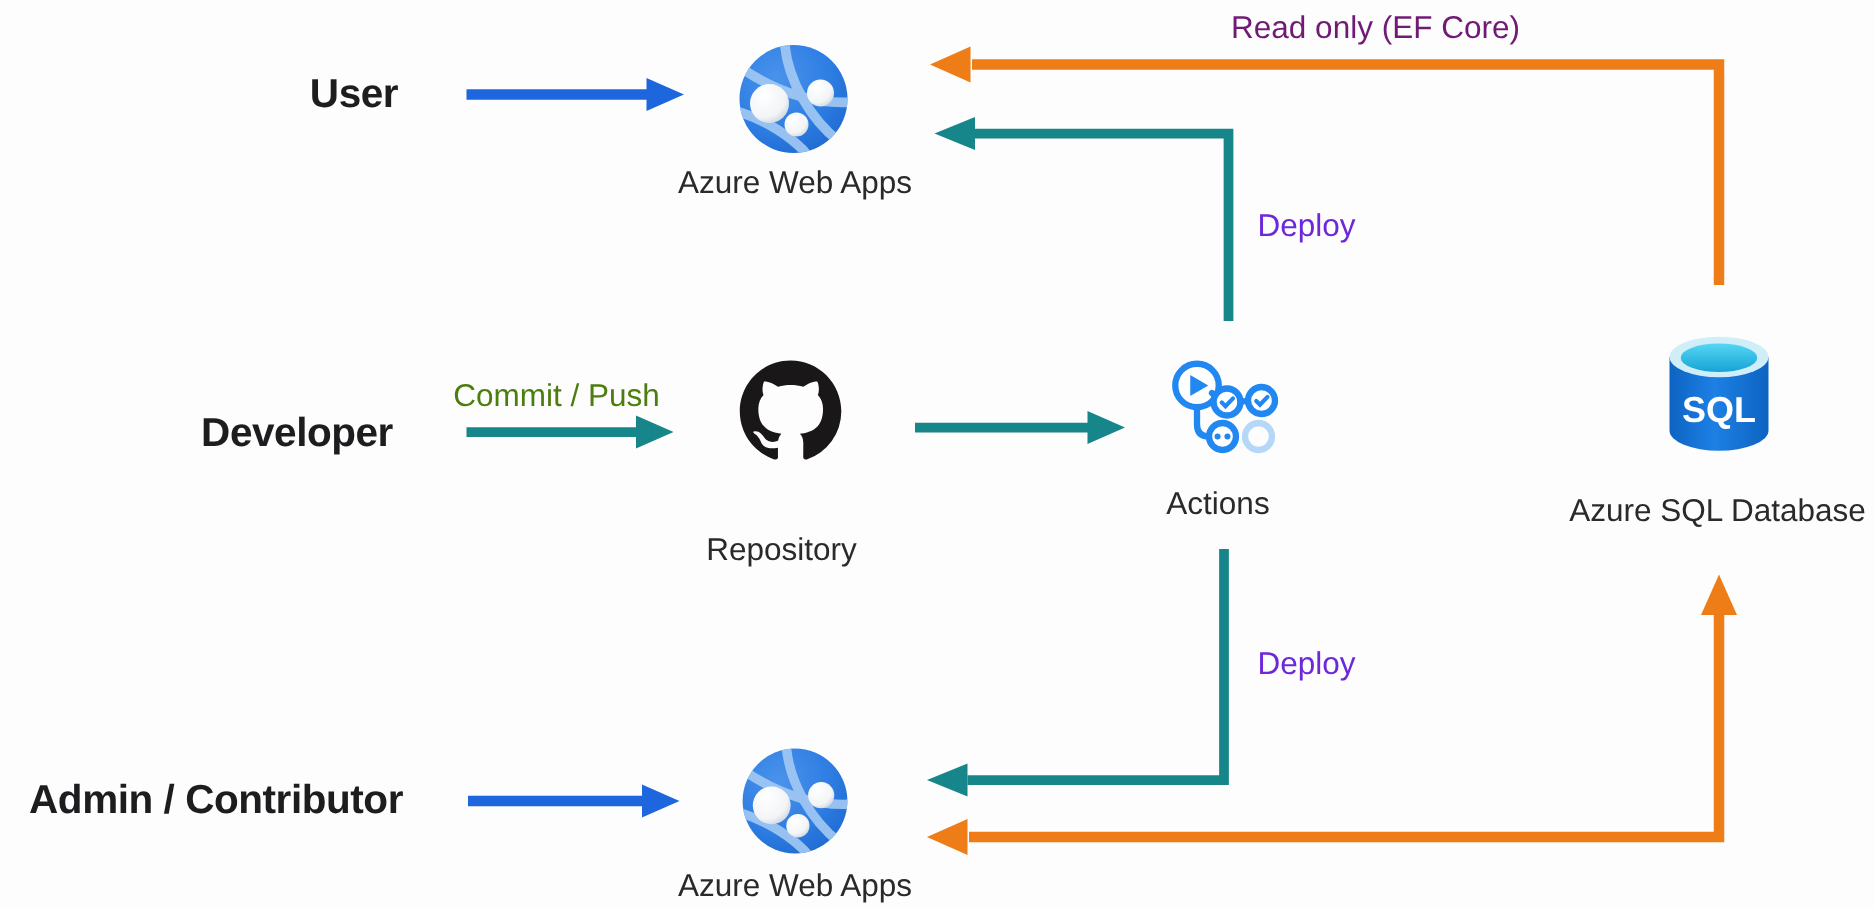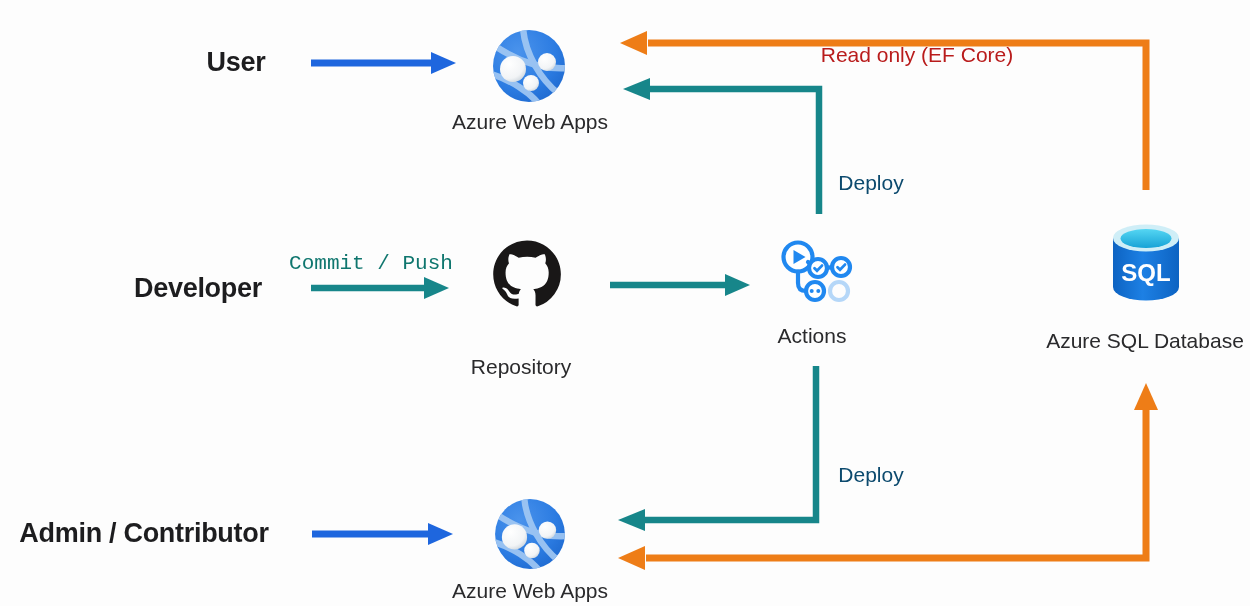--- a/index.html
+++ b/index.html
@@ -23,23 +23,23 @@
     font-weight:700;
     color:#1d1d1f;
     letter-spacing:-0.3px;
   }
   .node-label{
     font-size:21px;
     color:#2a2a2c;
     text-align:center;
   }
   .edge-label{font-size:21px;}
-  .green-commit{color:#0f766e;font-family:Liberation Mono, monospace;}
-  .green-deploy{color:#0c4a6e;margin-top:32px;}
-  .orange-label{color:#b91c1c;margin-top:36px;}
+  .green-commit{color:#4d7c0f;}
+  .green-deploy{color:#6d28d9;}
+  .orange-label{color:#701a75;}
 </style>
 </head>
 <body>
 
 <div class="canvas">
 
   <svg class="layer" width="1250" height="606" viewBox="0 0 1250 606">
     <defs>
       <radialGradient id="gradWeb" cx="35%" cy="30%" r="85%">
         <stop offset="0%" stop-color="#4a93ec"></stop>

